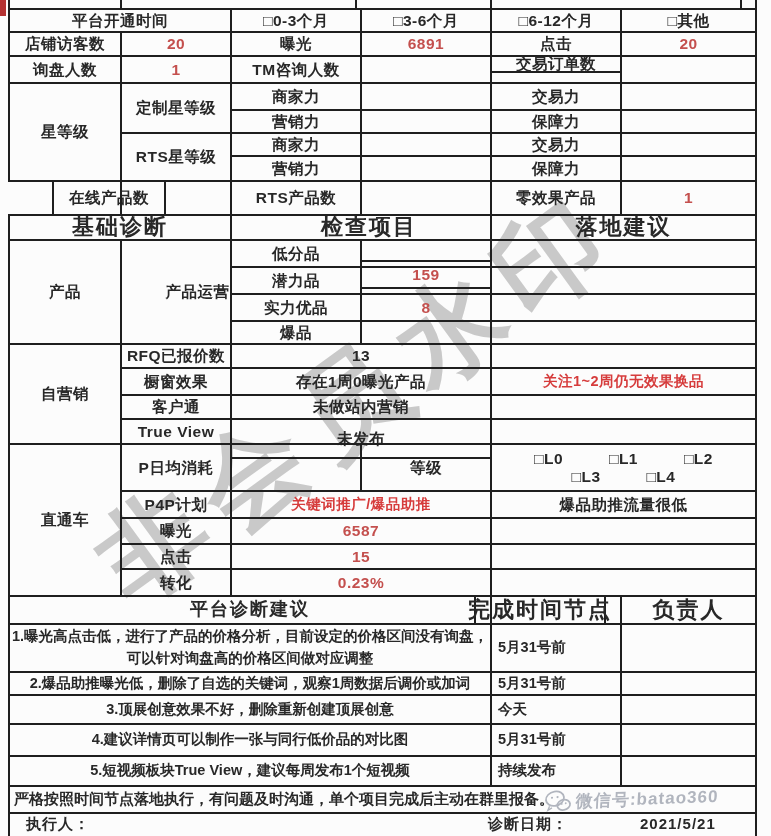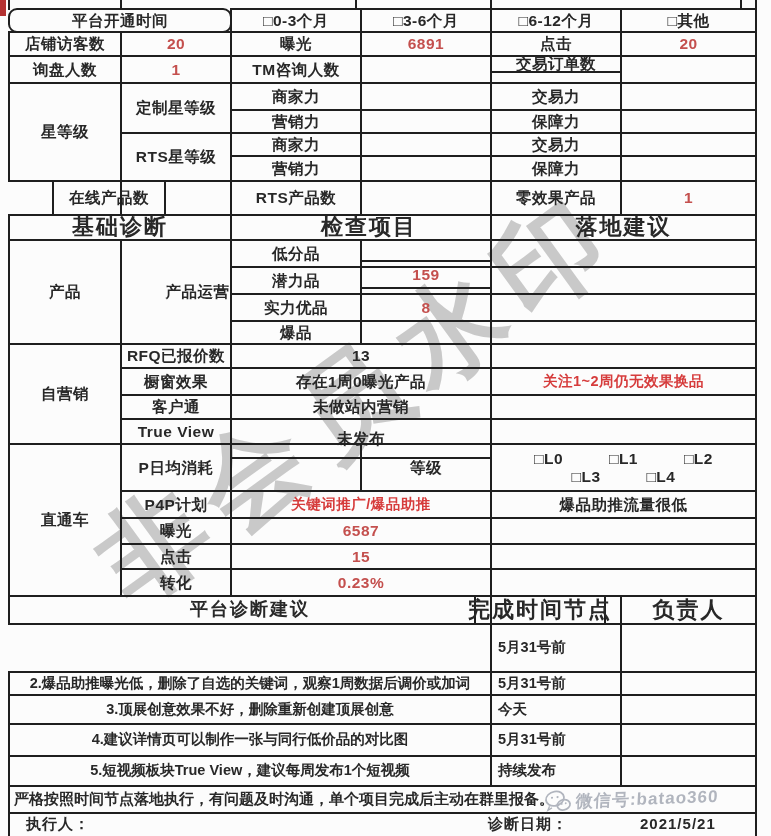--- a/index.html
+++ b/index.html
@@ -99,21 +99,21 @@
     </svg>
     <span>微信号:batao360</span>
   </div>
 
   <div class="cell foot-cell" style="left:8px;top:812px;width:749px;height:24px">
     <span class="foot-exec">执行人：</span>
     <span class="foot-datelabel">诊断日期：</span>
     <span class="foot-dateval">2021/5/21</span>
   </div>
 
-<div class="cell" style="left: 8px; top: 8px; width: 224px; height: 25px; border-radius: 9px;">平台开通时间</div>
+<div class="cell" style="left: 8px; top: 8px; width: 224px; height: 25px;">平台开通时间</div>
     <div class="cell" style="left: 230px; top: 8px; width: 132px; height: 25px;">□0-3个月</div>
     <div class="cell" style="left: 360px; top: 8px; width: 132px; height: 25px;">□3-6个月</div>
     <div class="cell" style="left: 490px; top: 8px; width: 132px; height: 25px;">□6-12个月</div>
     <div class="cell" style="left: 620px; top: 8px; width: 137px; height: 25px;">□其他</div>
     <div class="cell" style="left: 8px; top: 31px; width: 114px; height: 26px;">店铺访客数</div>
     <div class="cell red" style="left: 120px; top: 31px; width: 112px; height: 26px;">20</div>
     <div class="cell" style="left: 230px; top: 31px; width: 132px; height: 26px;">曝光</div>
     <div class="cell red" style="left: 360px; top: 31px; width: 132px; height: 26px;">6891</div>
     <div class="cell" style="left: 490px; top: 31px; width: 132px; height: 26px;">点击</div>
     <div class="cell red" style="left: 620px; top: 31px; width: 137px; height: 26px;">20</div>
@@ -190,20 +190,22 @@
     <div class="cell" style="left: 490px; top: 517px; width: 267px; height: 28px;"></div>
     <div class="cell" style="left: 120px; top: 543px; width: 112px; height: 27px;">点击</div>
     <div class="cell red" style="left: 230px; top: 543px; width: 262px; height: 27px;">15</div>
     <div class="cell" style="left: 490px; top: 543px; width: 267px; height: 27px;"></div>
     <div class="cell" style="left: 120px; top: 568px; width: 112px; height: 29px;">转化</div>
     <div class="cell red" style="left: 230px; top: 568px; width: 262px; height: 29px;">0.23%</div>
     <div class="cell" style="left: 490px; top: 568px; width: 267px; height: 29px;"></div>
     <div class="cell hd big" style="left: 8px; top: 595px; width: 484px; height: 30px;">平台诊断建议</div>
     <div class="cell hd" style="left: 474px; top: 595px; width: 132px; height: 30px;">完成时间节点</div>
     <div class="cell hd" style="left: 620px; top: 595px; width: 137px; height: 30px;">负责人</div>
+    <div class="cell sug" style="left: 8px; top: 623px; width: 484px; height: 50px;">1.曝光高点击低，进行了产品的价格分析，目前设定的价格区间没有询盘，
+可以针对询盘高的价格区间做对应调整</div>
     <div class="cell tleft" style="left: 490px; top: 623px; width: 132px; height: 50px;">5月31号前</div>
     <div class="cell" style="left: 620px; top: 623px; width: 137px; height: 50px;"></div>
     <div class="cell sug" style="left: 8px; top: 671px; width: 484px; height: 25px;">2.爆品助推曝光低，删除了自选的关键词，观察1周数据后调价或加词</div>
     <div class="cell tleft" style="left: 490px; top: 671px; width: 132px; height: 25px;">5月31号前</div>
     <div class="cell" style="left: 620px; top: 671px; width: 137px; height: 25px;"></div>
     <div class="cell sug" style="left: 8px; top: 694px; width: 484px; height: 31px;">3.顶展创意效果不好，删除重新创建顶展创意</div>
     <div class="cell tleft" style="left: 490px; top: 694px; width: 132px; height: 31px;">今天</div>
     <div class="cell" style="left: 620px; top: 694px; width: 137px; height: 31px;"></div>
     <div class="cell sug" style="left: 8px; top: 723px; width: 484px; height: 34px;">4.建议详情页可以制作一张与同行低价品的对比图</div>
     <div class="cell tleft" style="left: 490px; top: 723px; width: 132px; height: 34px;">5月31号前</div>

